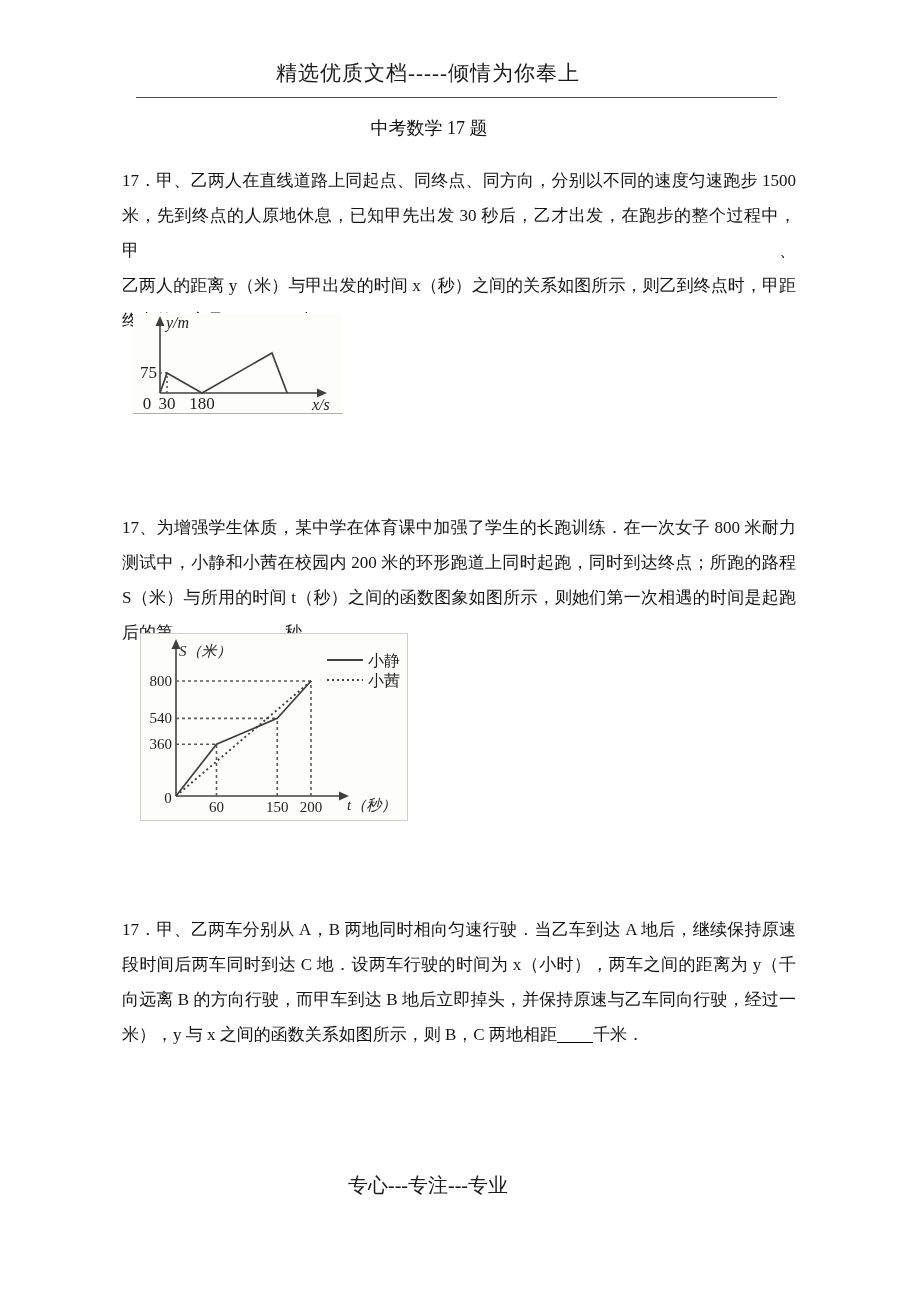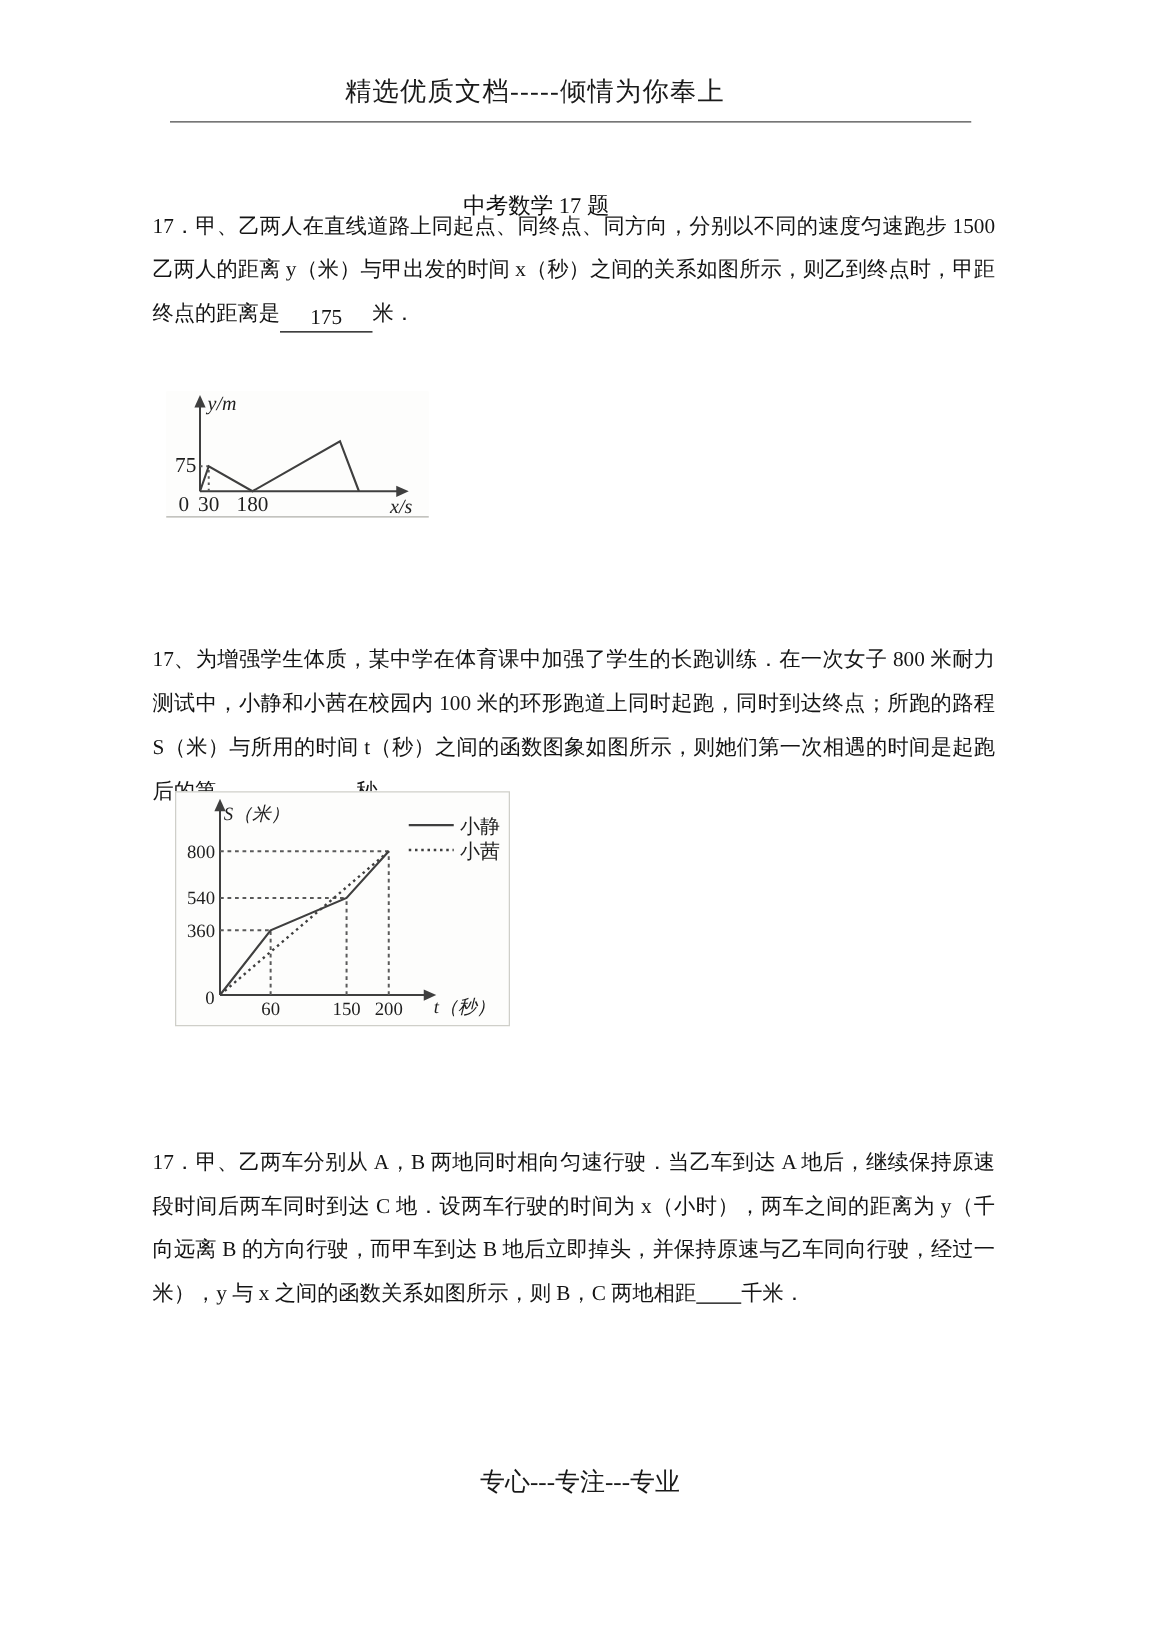--- a/index.html
+++ b/index.html
@@ -10,56 +10,57 @@
   .page-header{
     position:absolute;top:59px;left:0;width:100%;text-align:center;
     font-size:21px;letter-spacing:1px;color:#1a1a1a;
   }
   .header-rule{
     position:absolute;top:97px;left:136px;width:641px;height:0;
     border-top:1.5px solid #4a4a4a;
   }
   .doc-title{
     position:absolute;top:116px;left:122px;width:672px;text-align:center;
-    font-size:18px;transform:translateX(-29px);margin-top:36px;
+    font-size:18px;transform:translateX(-29px);
   }
   .question{
     position:absolute;left:122px;width:674px;font-size:17px;line-height:35px;
     color:#141414;
   }
   .q1{top:163px;} .q2{top:475px;margin-top:35px;} .q3{top:884px;margin-top:28px;}
   .jline{text-align:justify;text-align-last:justify;}
   .lline{text-align:left;}
   .blank{
     display:inline-block;border-bottom:1px solid #000;text-align:center;
     height:22px;line-height:22px;vertical-align:-3px;
   }
   .blank-q1{min-width:74px;}
   .blank-q2{min-width:112px;}
   .blank-q3{min-width:36px;}
   .figure{position:absolute;background:#fdfdfc;}
   .fig1{top:313px;left:133px;width:210px;height:100px;border-bottom:1px solid #b0b0aa;}
   .fig2{top:633px;left:140px;width:266px;height:186px;border:1px solid #cfcfc9;}
   .page-footer{
     position:absolute;top:1172px;left:0;width:100%;text-align:center;
-    font-size:20px;color:#1a1a1a;padding-left:36px;
+    font-size:20px;color:#1a1a1a;
   }
   svg text{font-family:"Liberation Serif","DejaVu Serif",serif;}
 </style>
 </head>
 <body>
 
 <div class="page">
 
   <div class="page-header">精选优质文档-----倾情为你奉上</div>
   <div class="header-rule"></div>
   <div class="doc-title">中考数学 17 题</div>
 
   <section class="question q1">
     <div class="jline">17．甲、乙两人在直线道路上同起点、同终点、同方向，分别以不同的速度匀速跑步 1500</div>
+    <div class="jline">米，先到终点的人原地休息，已知甲先出发 30 秒后，乙才出发，在跑步的整个过程中，甲、</div>
     <div class="jline">乙两人的距离 y（米）与甲出发的时间 x（秒）之间的关系如图所示，则乙到终点时，甲距</div>
     <div class="lline"><span>终点的距离是</span><span class="blank blank-q1"><span>175</span></span><span>米．</span></div>
   </section>
 
   <div class="figure fig1" id="chart1"><svg width="210" height="100" viewBox="0 0 210 100">
         <line x1="27" y1="80" x2="185" y2="80" stroke="#3f3f3f" stroke-width="1.6"></line>
         <polygon points="194,80 184,75.5 184,84.5" fill="#3f3f3f"></polygon>
         <line x1="27" y1="80" x2="27" y2="12" stroke="#3f3f3f" stroke-width="1.6"></line>
         <polygon points="27,3 22.5,13 31.5,13" fill="#3f3f3f"></polygon>
         <line x1="33.999" y1="80" x2="33.999" y2="59.9975" stroke="#5a5a5a" stroke-width="1.6" stroke-dasharray="2,3"></line>
@@ -68,21 +69,21 @@
         <text x="14" y="96" text-anchor="middle" font-size="17" fill="#1e1e1e">0</text>
         <text x="33.999" y="96" text-anchor="middle" font-size="17" fill="#1e1e1e">30</text>
         <text x="68.994" y="96" text-anchor="middle" font-size="17" fill="#1e1e1e">180</text>
         <text x="24" y="64.9975" text-anchor="end" font-size="17" fill="#1e1e1e">75</text>
         <text x="179" y="97" text-anchor="start" font-size="16" fill="#1e1e1e" font-style="italic">x/s</text>
         <text x="33" y="15" text-anchor="start" font-size="16" fill="#1e1e1e" font-style="italic">y/m</text>
       </svg></div>
 
   <section class="question q2">
     <div class="jline">17、为增强学生体质，某中学在体育课中加强了学生的长跑训练．在一次女子 800 米耐力</div>
-    <div class="jline">测试中，小静和小茜在校园内 100 米的环形跑道上同时起跑，同时到达终点；所跑的路程</div>
+    <div class="jline">测试中，小静和小茜在校园内 200 米的环形跑道上同时起跑，同时到达终点；所跑的路程</div>
     <div class="jline">S（米）与所用的时间 t（秒）之间的函数图象如图所示，则她们第一次相遇的时间是起跑</div>
     <div class="lline"><span>后的第</span><span class="blank blank-q2"><span></span></span><span>秒．</span></div>
   </section>
 
   <div class="figure fig2" id="chart2"><svg width="266" height="186" viewBox="0 0 266 186">
         <line x1="35" y1="162" x2="199" y2="162" stroke="#3f3f3f" stroke-width="1.6"></line>
         <polygon points="208,162 198,157.5 198,166.5" fill="#3f3f3f"></polygon>
         <line x1="35" y1="162" x2="35" y2="14" stroke="#3f3f3f" stroke-width="1.6"></line>
         <polygon points="35,5 30.5,15 39.5,15" fill="#3f3f3f"></polygon>
         <line x1="35" y1="110.25" x2="75.5" y2="110.25" stroke="#5a5a5a" stroke-width="1.6" stroke-dasharray="3,3"></line>

